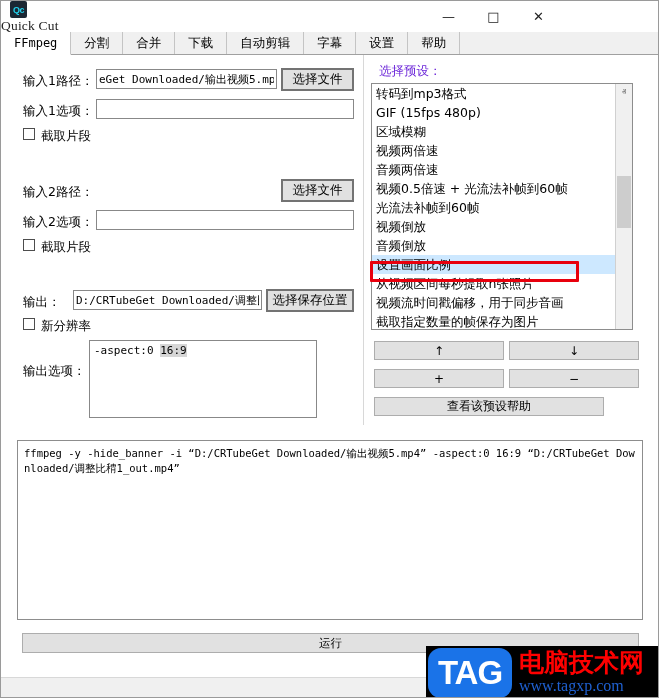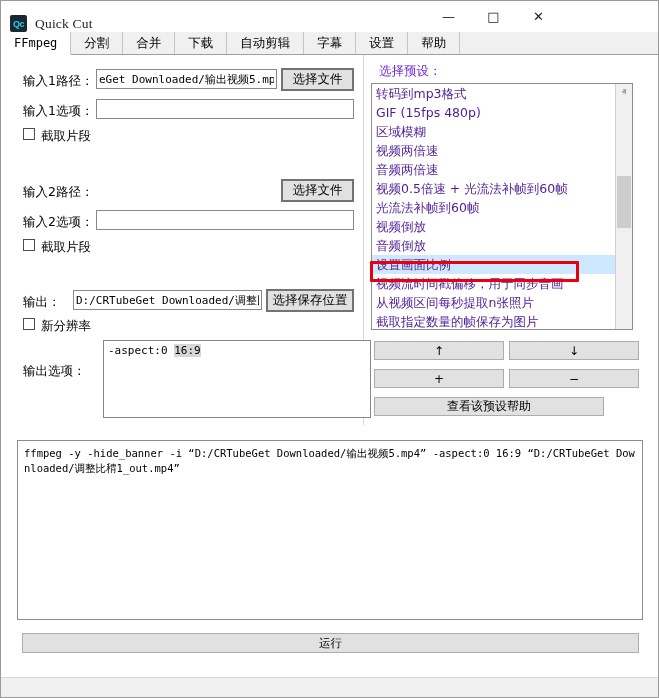--- a/index.html
+++ b/index.html
@@ -16,21 +16,21 @@
     background: #ffffff;
     border: 1px solid #9a9a9a;
     overflow: hidden;
   }
 
   
   .titlebar {
     position: absolute; left: 0; top: 0;
     width: 560px; height: 31px;
     background: #ffffff;
-    display: flex; align-items: flex-end;
+    display: flex; align-items: flex-start; flex-direction: column;
   }
   .app-icon {
     width: 17px; height: 17px;
     margin-left: 9px; margin-right: 8px;
     background: #1b2733;
     border-radius: 2px;
     display: flex; align-items: center; justify-content: center;
     color: #22d3ee;
     font-size: 9px; font-weight: bold;
     font-family: "Liberation Sans", sans-serif;
@@ -177,21 +177,21 @@
   .list-inner {
     position: absolute; left: 0; top: 0;
     width: 245px;
   }
   .list-item {
     height: 19px;
     line-height: 19px;
     padding-left: 4px;
     font-size: 12.5px;
     font-family: "DejaVu Sans", sans-serif;
-    color: #4c1d95;
+    color: #000000;
     white-space: nowrap;
     overflow: hidden;
     cursor: default;
   }
   .list-item.selected {
     background: #cde8ff;
   }
   .scrollbar {
     position: absolute; right: 0; top: 0;
     width: 17px; height: 245px;
@@ -368,38 +368,38 @@
     <div class="lbl" style="left:22px; top:239px;">输出：</div>
     <input class="tf" style="left: 72px; top: 235px; width: 189px;" value="D:/CRTubeGet Downloaded/调整比䅢1_">
     <button class="btn" style="left:265px; top:234px; width:88px; height:23px;">选择保存位置</button>
 
     <div class="cbrow" style="left:22px; top:263px;">
       <span class="cbox"></span>
       <span>新分辨率</span>
     </div>
 
     <div class="lbl" style="left:22px; top:308px;">输出选项：</div>
-    <div class="optbox" style="left:102px; top:285px; width:268px; height:78px;"><span>-aspect:0 </span><span class="sel-hl">16:9</span></div>
+    <div class="optbox" style="left:88px; top:285px; width:228px; height:78px;"><span>-aspect:0 </span><span class="sel-hl">16:9</span></div>
 
     <div class="preset-label">选择预设：</div>
 
     <div class="listbox">
       <div class="list-inner">
         <div class="list-item">转码到mp3格式</div>
         <div class="list-item">GIF (15fps 480p)</div>
         <div class="list-item">区域模糊</div>
         <div class="list-item">视频两倍速</div>
         <div class="list-item">音频两倍速</div>
         <div class="list-item">视频0.5倍速 + 光流法补帧到60帧</div>
         <div class="list-item">光流法补帧到60帧</div>
         <div class="list-item">视频倒放</div>
         <div class="list-item">音频倒放</div>
         <div class="list-item selected">设置画面比例</div>
+        <div class="list-item">从视频区间每秒提取n张照片</div>
         <div class="list-item">视频流时间戳偏移，用于同步音画</div>
-        <div class="list-item">从视频区间每秒提取n张照片</div>
         <div class="list-item">截取指定数量的帧保存为图片</div>
       </div>
       <div class="scrollbar">
         <div class="sb-arrow sb-up">ⱏ</div>
         <div class="sb-thumb" style="top:92px; height:52px;"></div>
         <div class="sb-arrow sb-down">ⱟ</div>
       </div>
     </div>
 
     <div class="red-box" style="left:369px; top:206px; width:209px; height:21px;"></div>
@@ -410,14 +410,21 @@
     <button class="rbtn" style="left:508px; top:314px; width:130px; height:19px;">−</button>
     <button class="rbtn" style="left:373px; top:342px; width:230px; height:19px;">查看该预设帮助</button>
 
     <div class="cmdbox">ffmpeg -y -hide_banner -i “D:/CRTubeGet Downloaded/输出视频5.mp4” -aspect:0 16:9 “D:/CRTubeGet Downloaded/调整比䅢1_out.mp4”</div>
 
     <button class="runbtn">运行</button>
 
     <div class="statusbar"></div>
   </div>
 
+  <div class="watermark">
+    <div class="wm-badge">TAG</div>
+    <div class="wm-right">
+      <div class="wm-cn">电脑技术网</div>
+      <div class="wm-url">www.tagxp.com</div>
+    </div>
+  </div>
 
 </div>
 
 </body></html>

